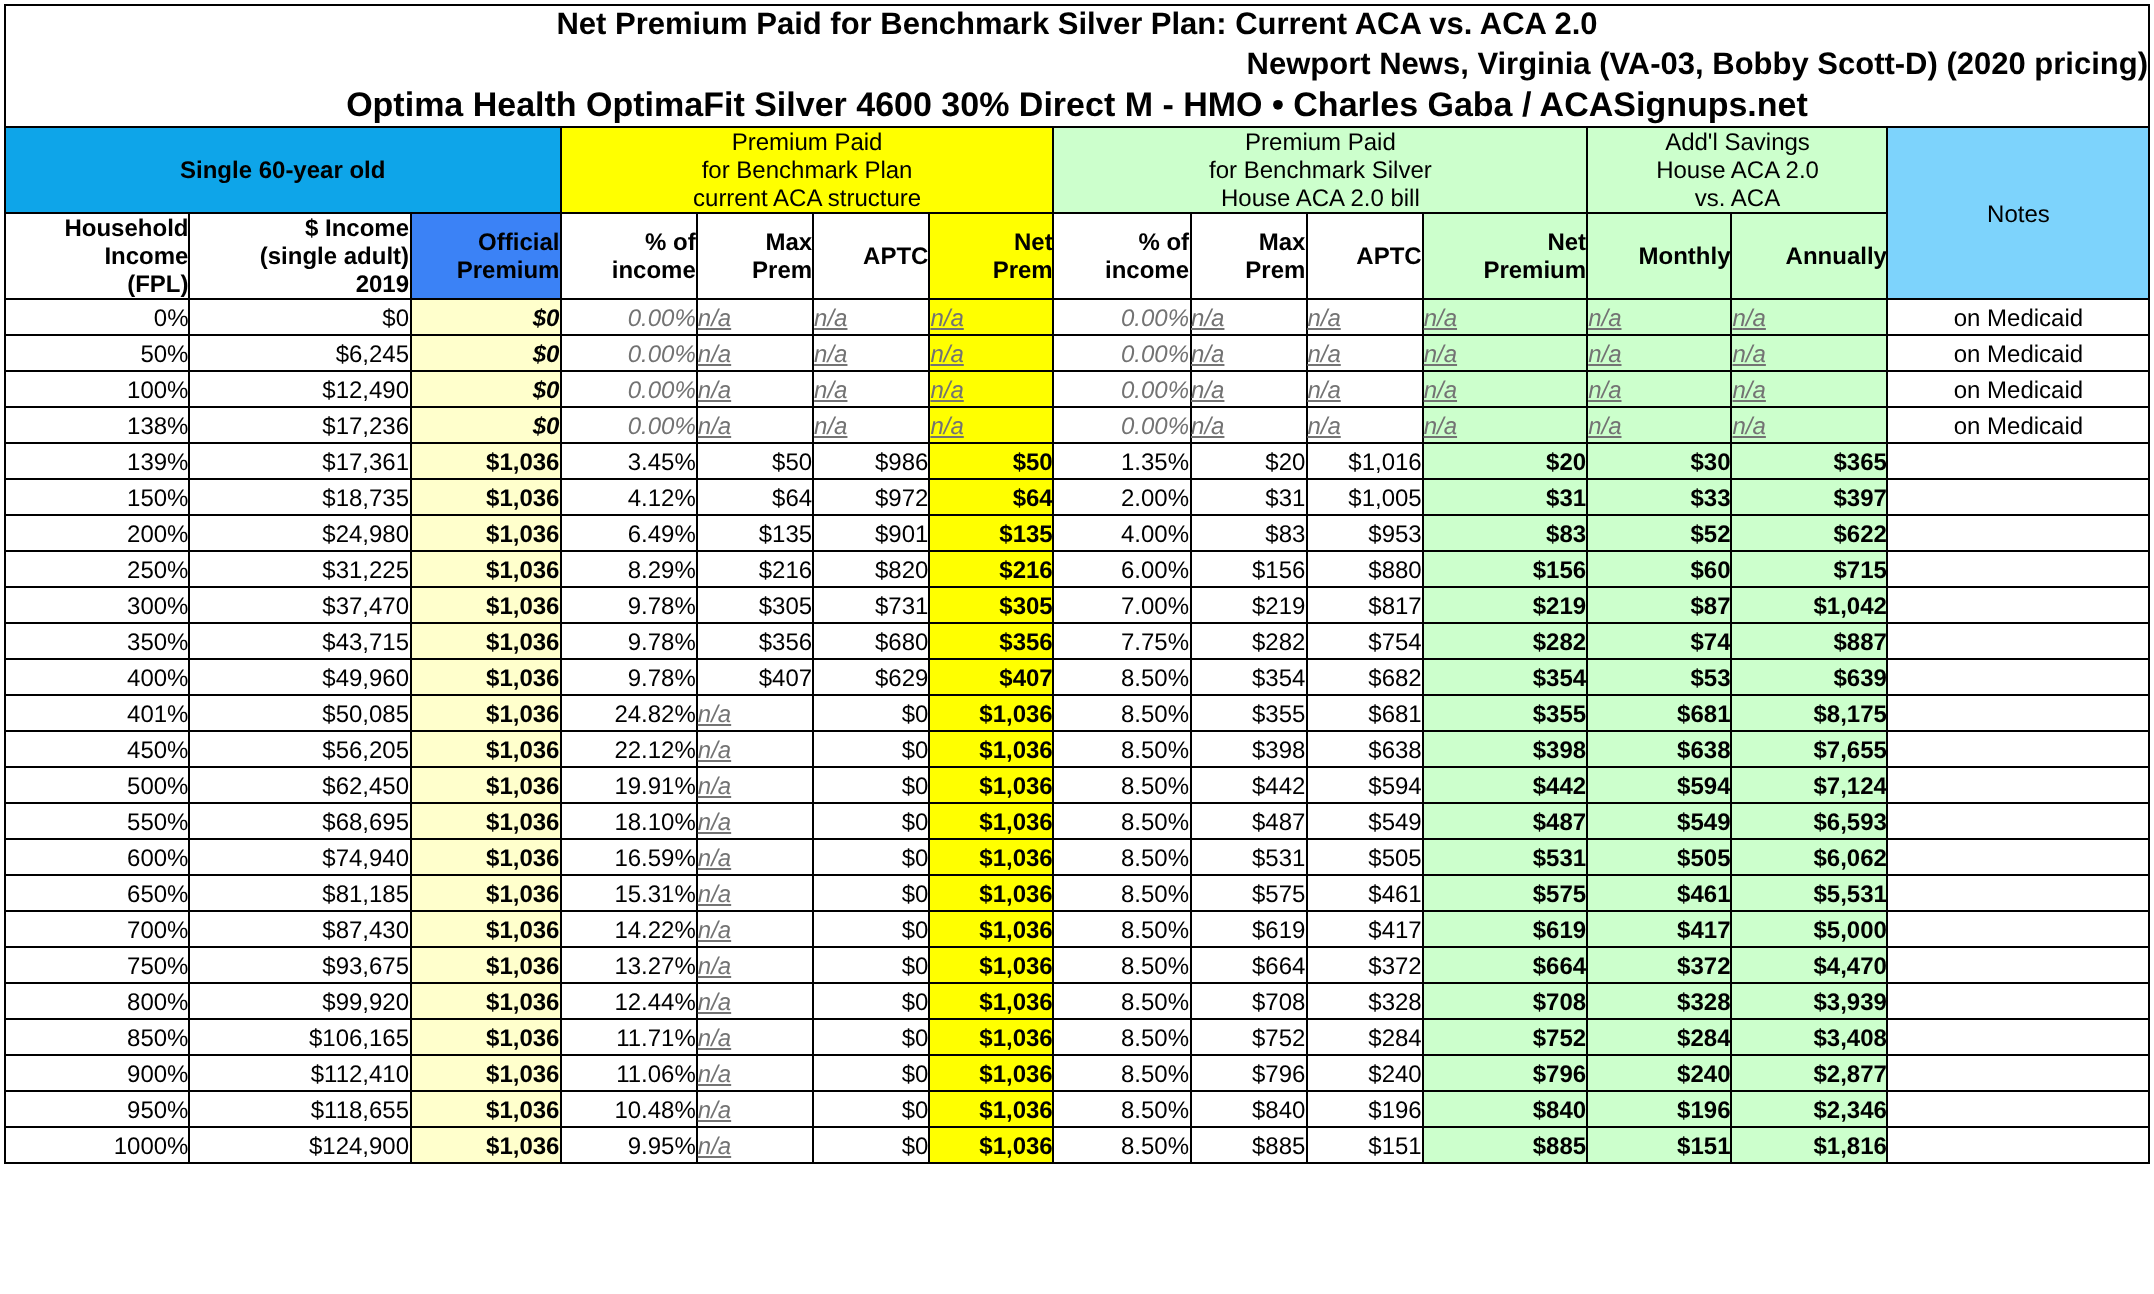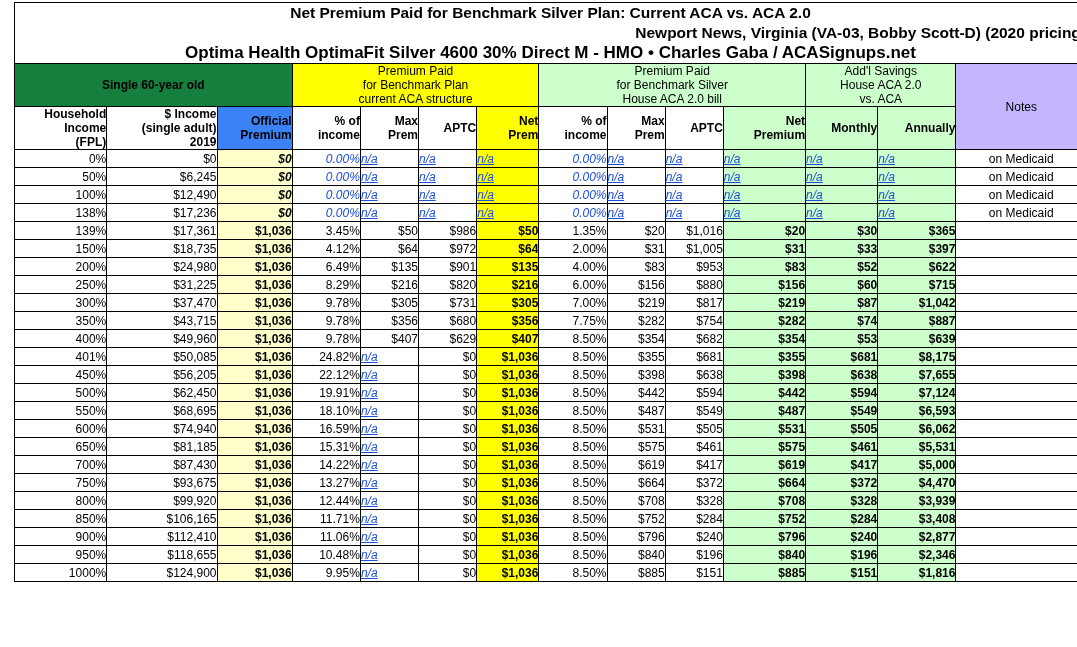--- a/index.html
+++ b/index.html
@@ -11,21 +11,21 @@
     width: 1077px;
     height: 647px;
     font-family: "Liberation Sans", sans-serif;
     color: #000000;
     overflow: hidden;
   }
   #root {
     width: 1077px;
     height: 647px;
     box-sizing: border-box;
-    padding: 2px 2px 2px 14px;
+    padding: 2px 2px 2px 2px;
   }
   table.grid {
     border-collapse: collapse;
     width: 1073px;
     table-layout: fixed;
   }
   table.grid td, table.grid th {
     border: 1px solid #000000;
     padding: 0;
     font-size: 12px;
@@ -47,27 +47,27 @@
 
   
   .grp {
     text-align: center;
     font-weight: normal;
     font-size: 12.5px;
     line-height: 15px;
     padding: 3px 2px;
   }
   .grp-single {
-    background: #15803d;
+    background: #0ea5e9;
     font-size: 17px;
     font-weight: bold;
   }
   .grp-yellow { background: #ffff00; }
   .grp-green  { background: #ccffcc; }
-  .grp-white  { background: #c4b5fd; }
+  .grp-white  { background: #7dd3fc; }
 
   
   .col {
     text-align: right;
     font-weight: bold;
     font-size: 12px;
     line-height: 14px;
     padding: 3px 2px;
     margin-left: 32px;
   }
@@ -82,21 +82,21 @@
     padding: 1px 4px 1px 2px;
     font-size: 12.5px;
     line-height: 15px;
     height: 17px;
     background: #ffffff;
   }
   td.d.center { text-align: left; text-decoration: underline; }
   td.ylt { background: #ffffcc; font-weight: bold; }
   td.yhi { background: #ffff00; font-weight: bold; }
   td.glt { background: #ccffcc; font-weight: bold; }
-  td.na  { font-style: italic; color: #1d4ed8; font-weight: normal; }
+  td.na  { font-style: italic; color: #737373; font-weight: normal; }
   td.notes { text-align: center; font-size: 12.5px; }
   .ital { font-style: italic; }
 </style>
 </head>
 <body>
 
 <div id="root">
   <table class="grid">
     <colgroup>
       <col style="width:92px">

